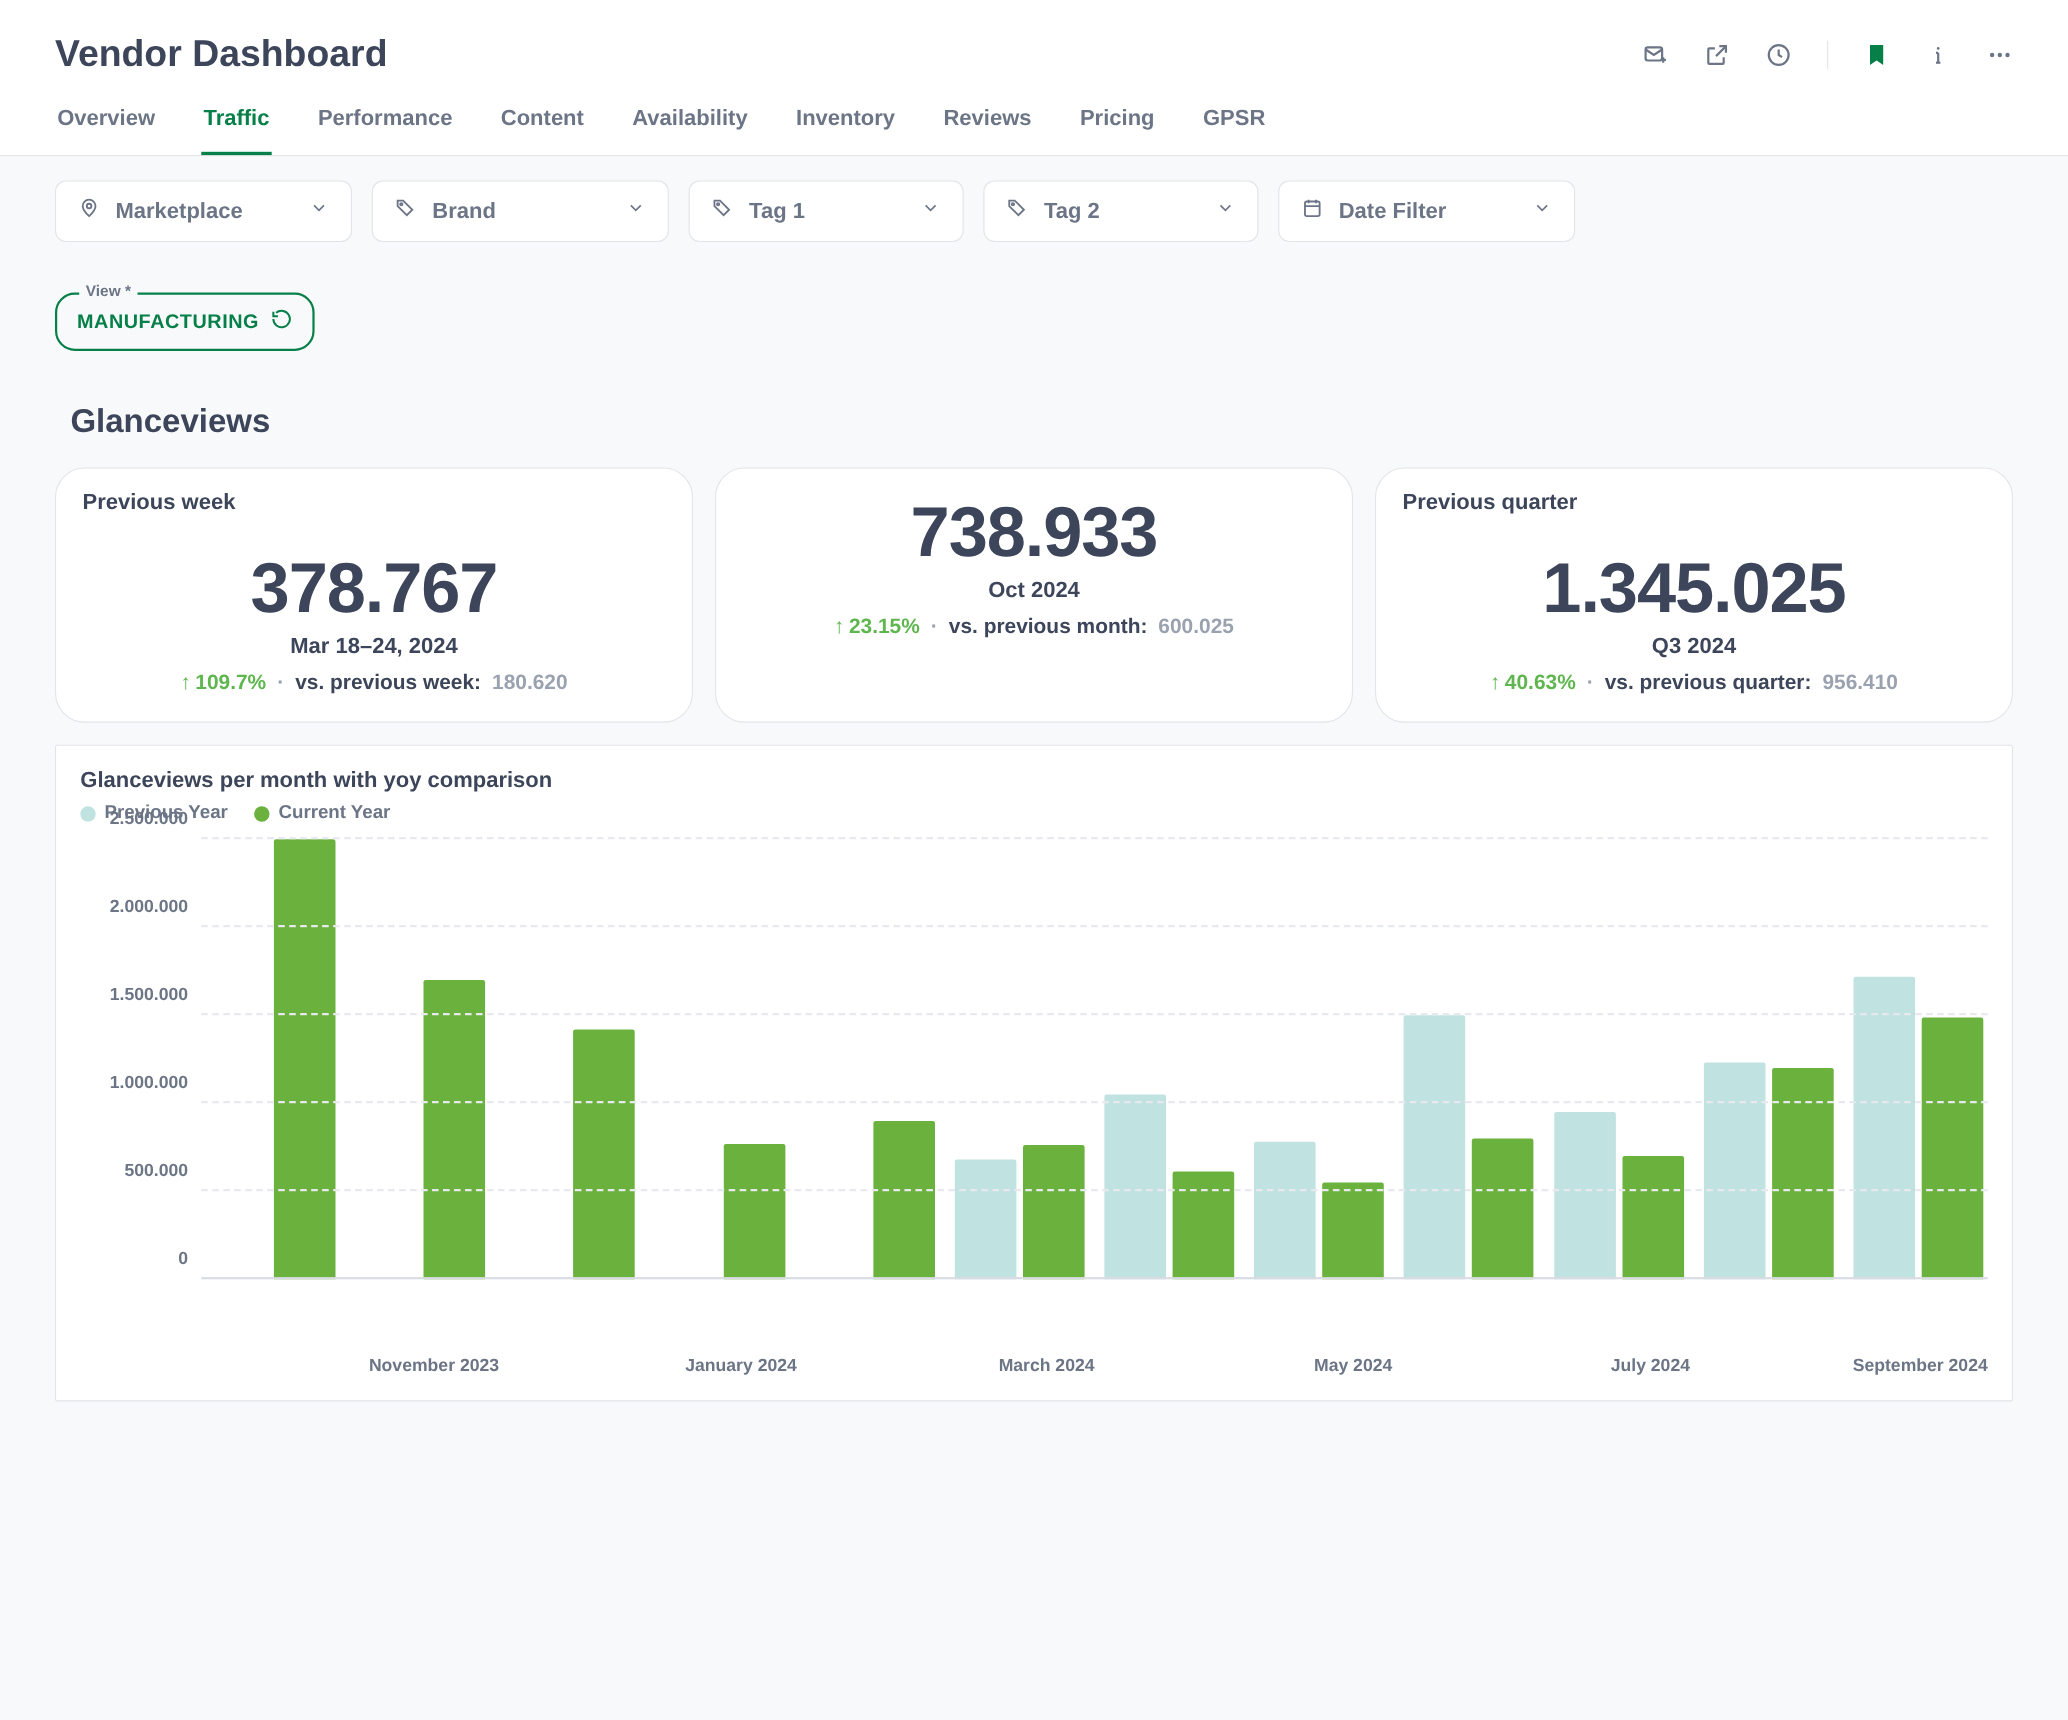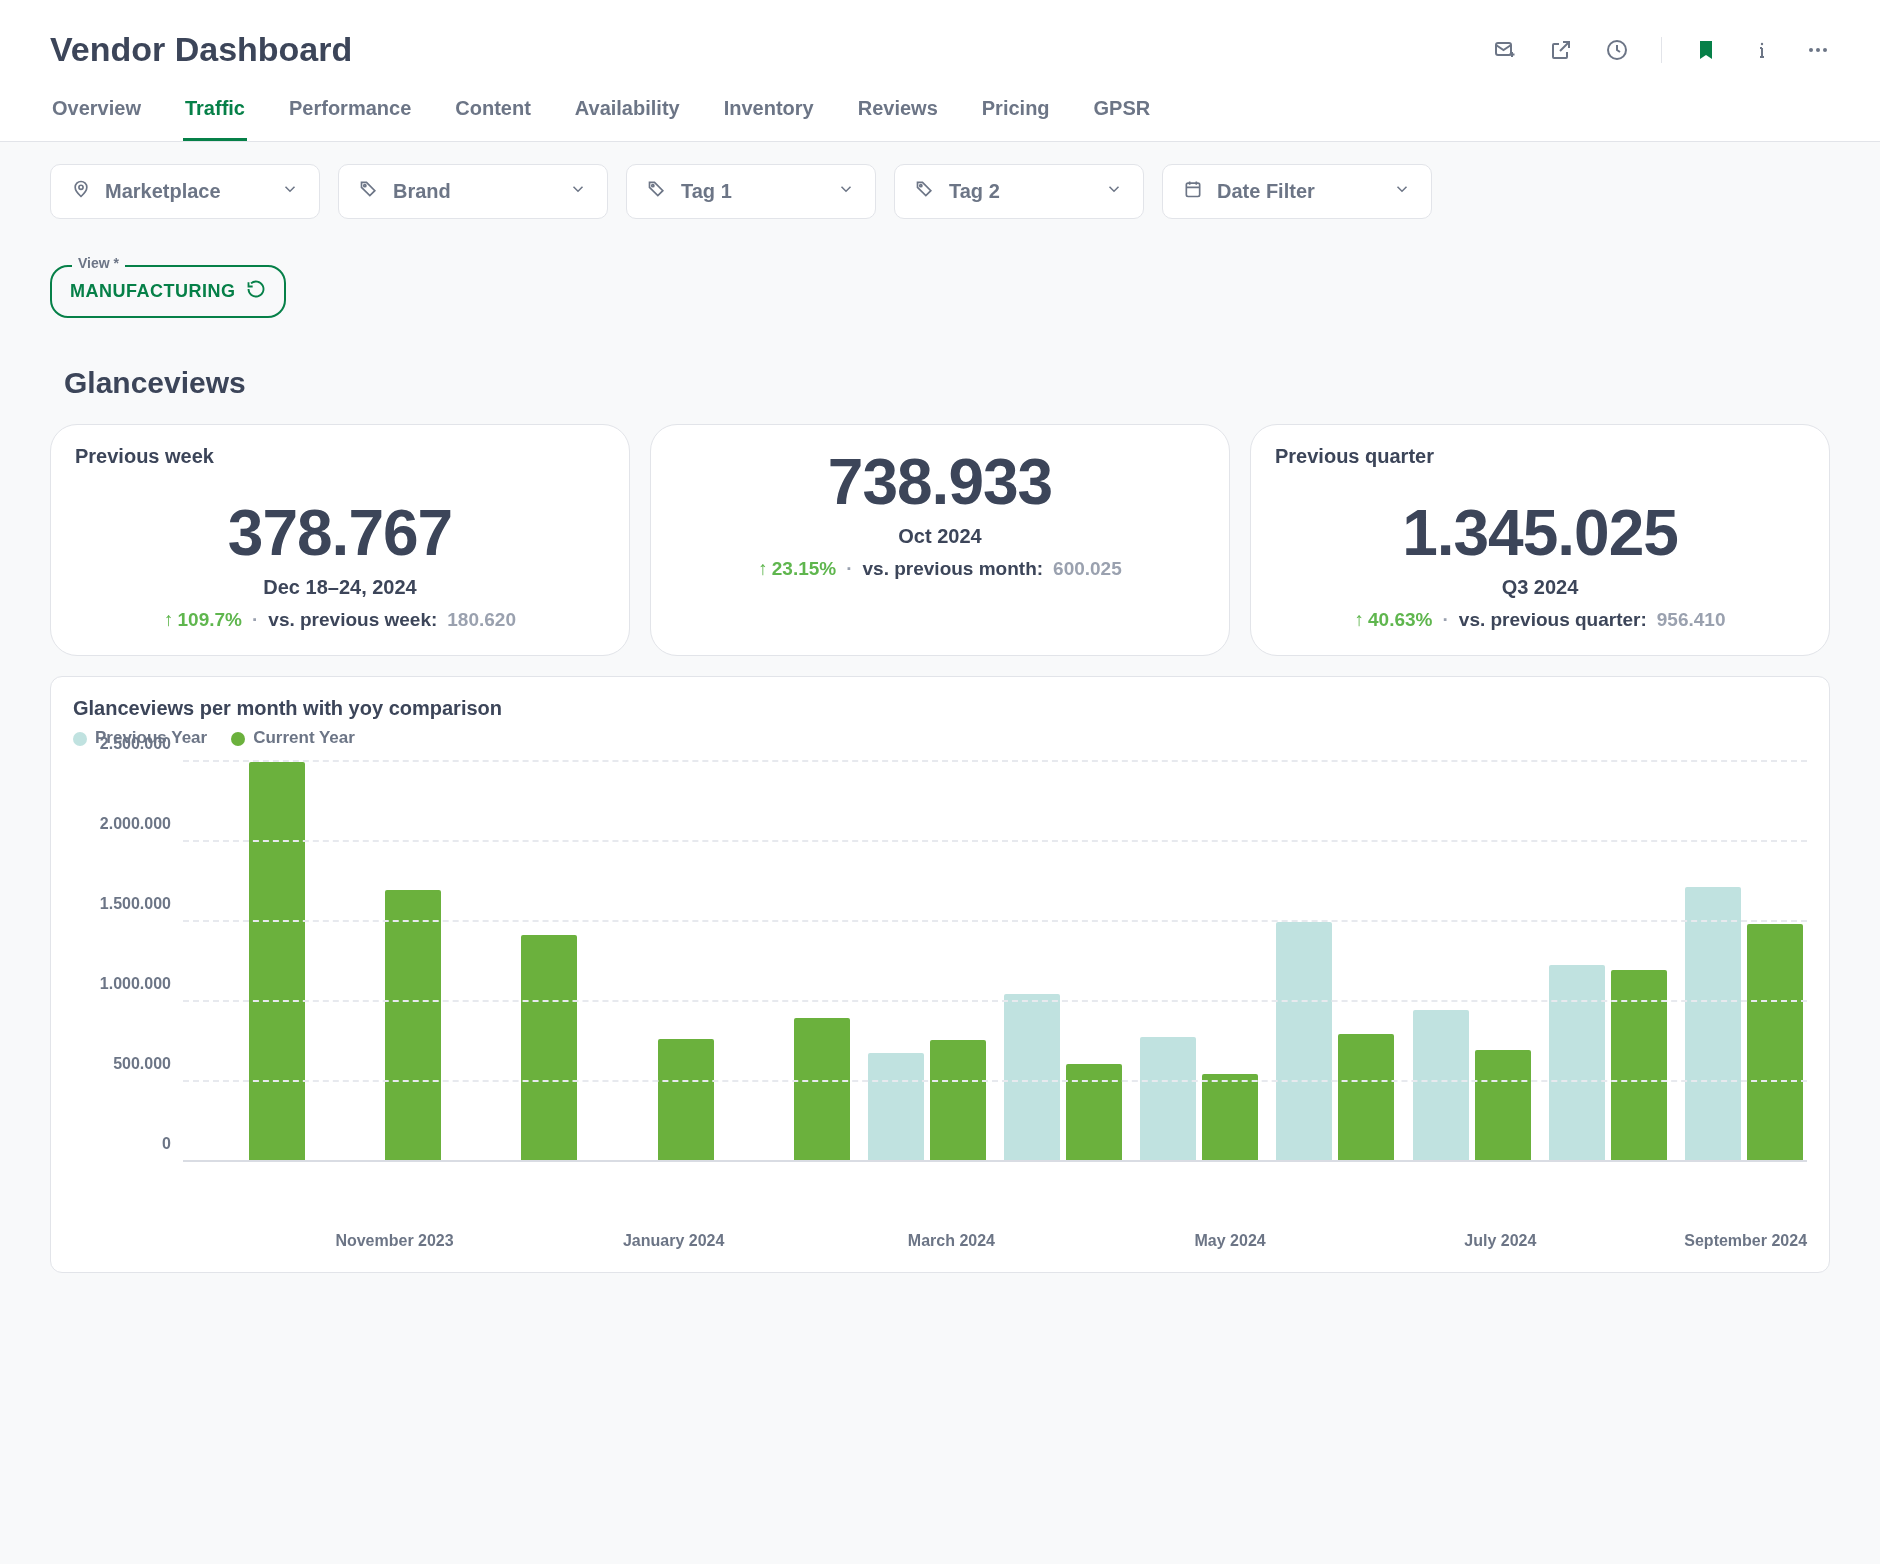--- a/index.html
+++ b/index.html
@@ -41,21 +41,21 @@
   .cards{display:flex;gap:20px}
   .card{flex:1;background:var(--card-bg);border:1px solid var(--border);border-radius:27px;padding:20px 24px 24px 24px}
   .card .label{font-size:20px;font-weight:700;color:var(--text-primary);margin-bottom:28px}
   .big{font-size:64px;font-weight:800;text-align:center;color:var(--text-primary);letter-spacing:-1px}
   .period{text-align:center;font-size:20px;font-weight:700;color:var(--text-primary);margin-top:6px}
   .delta{display:flex;align-items:center;justify-content:center;gap:10px;margin-top:10px;font-size:19px;font-weight:700;flex-wrap:wrap}
   .delta .up{color:var(--up-green);display:inline-flex;align-items:center;gap:4px}
   .delta .dot{color:var(--text-light)}
   .delta .cmp{color:var(--text-primary)}
   .delta .prev{color:var(--text-light)}
-  .chart-card{margin-top:20px;background:var(--card-bg);border:1px solid var(--border);border-radius:12px;padding:20px 22px 22px 22px}
+  .chart-card{margin-top:20px;background:var(--card-bg);border:1px solid var(--border);border-radius:2px;padding:20px 22px 22px 22px}
   .chart-title{font-size:20px;font-weight:700;color:var(--text-primary)}
   .legend{display:flex;gap:24px;align-items:center;margin-top:8px;font-size:17px;color:var(--text-muted);font-weight:700}
   .legend .sw{width:14px;height:14px;border-radius:50%;display:inline-block;margin-right:8px;vertical-align:middle}
   .chart{position:relative;height:460px;margin-top:14px;display:flex}
   .yaxis{width:110px;position:relative;height:400px}
   .ylab{position:absolute;right:12px;transform:translateY(-50%);font-size:16px;color:var(--text-muted);font-weight:600}
   .plot{flex:1;position:relative;height:400px;display:flex;align-items:flex-end;gap:10px}
   .grid{position:absolute;left:0;right:0;border-top:2px dashed #e7e9ee}
   .baseline{position:absolute;left:0;right:0;bottom:0;border-top:2px solid #d9dce3}
   .group{flex:1;display:flex;align-items:flex-end;justify-content:center;gap:6px;height:100%}
@@ -206,21 +206,21 @@
   </div>
 </div>
 
 <div class="content">
   <div class="section-title">Glanceviews</div>
 
   <div class="cards">
     <div class="card">
       <div class="label">Previous week</div>
       <div class="big">378.767</div>
-      <div class="period">Dec 18–24, 2024</div>
+      <div class="period">Mar 18–24, 2024</div>
       <div class="delta">
         <span class="up">
             <span>↑</span>
             <span>109.7%</span>
           </span>
         <span class="dot">·</span>
         <span class="cmp">vs. previous week:</span>
         <span class="prev">180.620</span>
       </div>
     </div>

